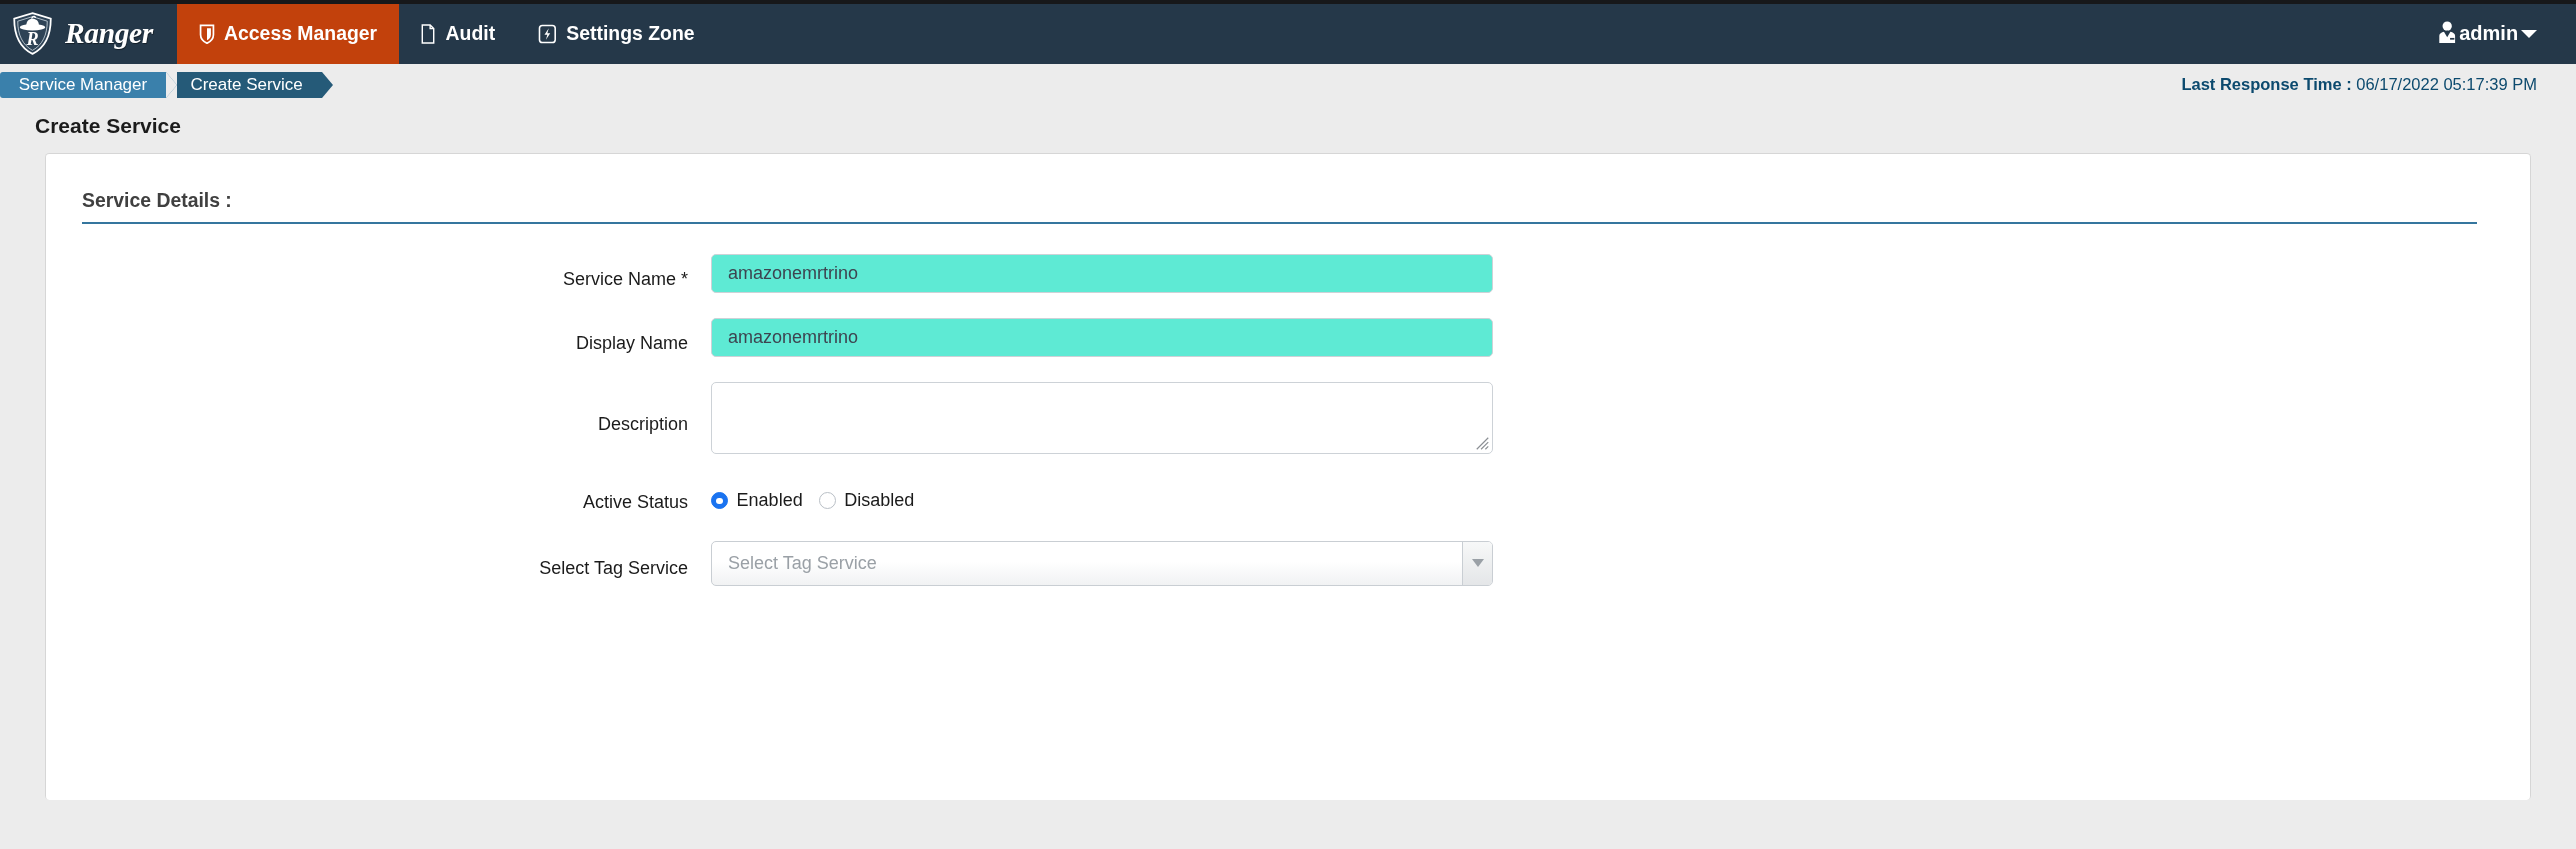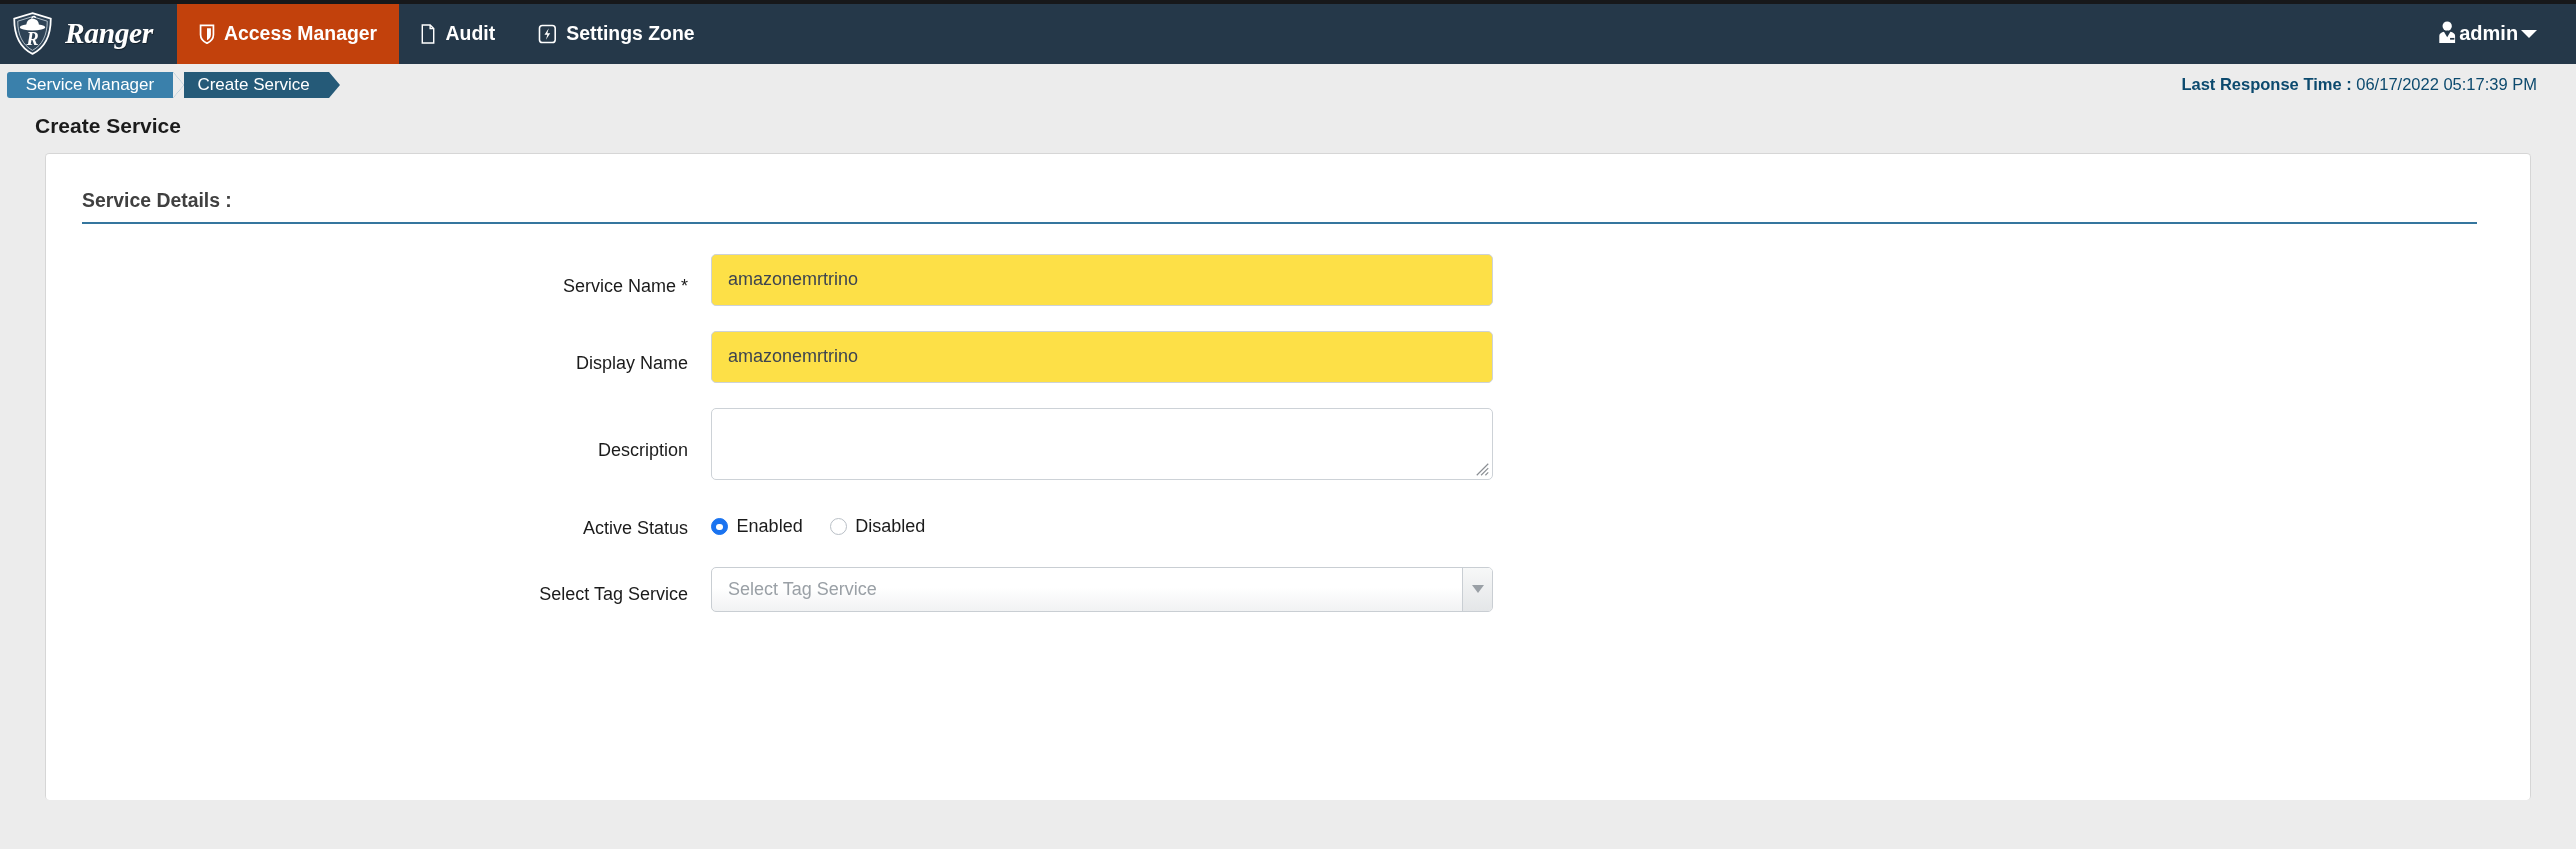--- a/index.html
+++ b/index.html
@@ -65,21 +65,21 @@
     border-top: 8.6px solid #ffffff;
     margin-left: 2.9px;
   }
 
   
   .crumb-bar {
     height: 42px;
     background: #ececec;
     display: flex; align-items: center;
     position: relative;
-    padding-left: 7px;
+    padding-left: 0;
   }
   .crumbs { display: flex; align-items: center; height: 26px; }
   .crumb {
     height: 26px;
     display: flex; align-items: center;
     color: #ffffff;
     font-size: 17px;
     padding: 0 18.7px 0 16px;
     position: relative;
     cursor: pointer;
@@ -174,24 +174,24 @@
     padding-right: 23px;
     padding-top: 13px;
     font-size: 18px;
     color: #1b1b1b;
     white-space: nowrap;
   }
   .form-field { flex: 1; }
 
   .text-input {
     width: 782px;
-    height: 52px;
+    height: 39px;
     border: 0.7px solid #cdd2d7;
     border-radius: 5px;
-    background: #fde047;
+    background: #5eead4;
     font-family: "Liberation Sans", sans-serif;
     font-size: 18px;
     color: #3d4450;
     padding: 0 16px;
     outline: none;
   }
   .textarea-input {
     width: 782px;
     height: 72px;
     border: 0.7px solid #cdd2d7;
@@ -209,21 +209,21 @@
   .resize-grip {
     position: absolute;
     right: 2.9px; bottom: 2.9px;
     width: 18.7px; height: 18.7px;
     pointer-events: none;
   }
 
   
   .radio-group {
     display: flex; align-items: center;
-    gap: 27px;
+    gap: 16px;
     padding-top: 10px;
   }
   .radio-opt {
     display: flex; align-items: center; gap: 8.6px;
     cursor: pointer;
     font-size: 18px;
     color: #1b1b1b;
   }
   .radio-dot {
     width: 17px; height: 17px;

